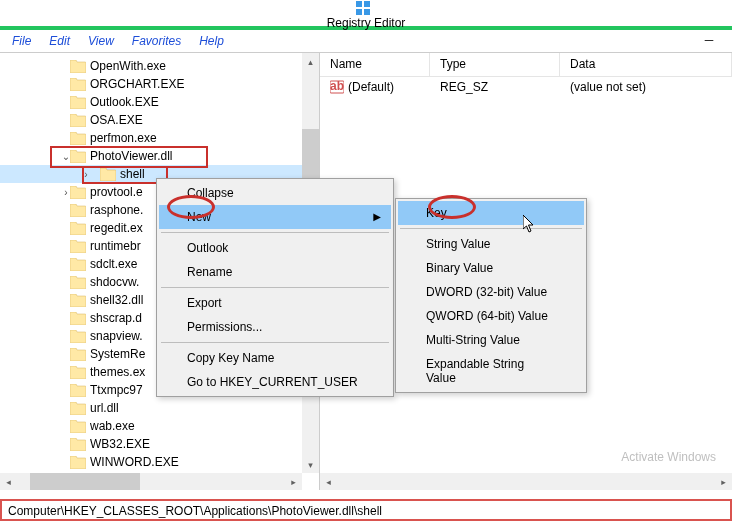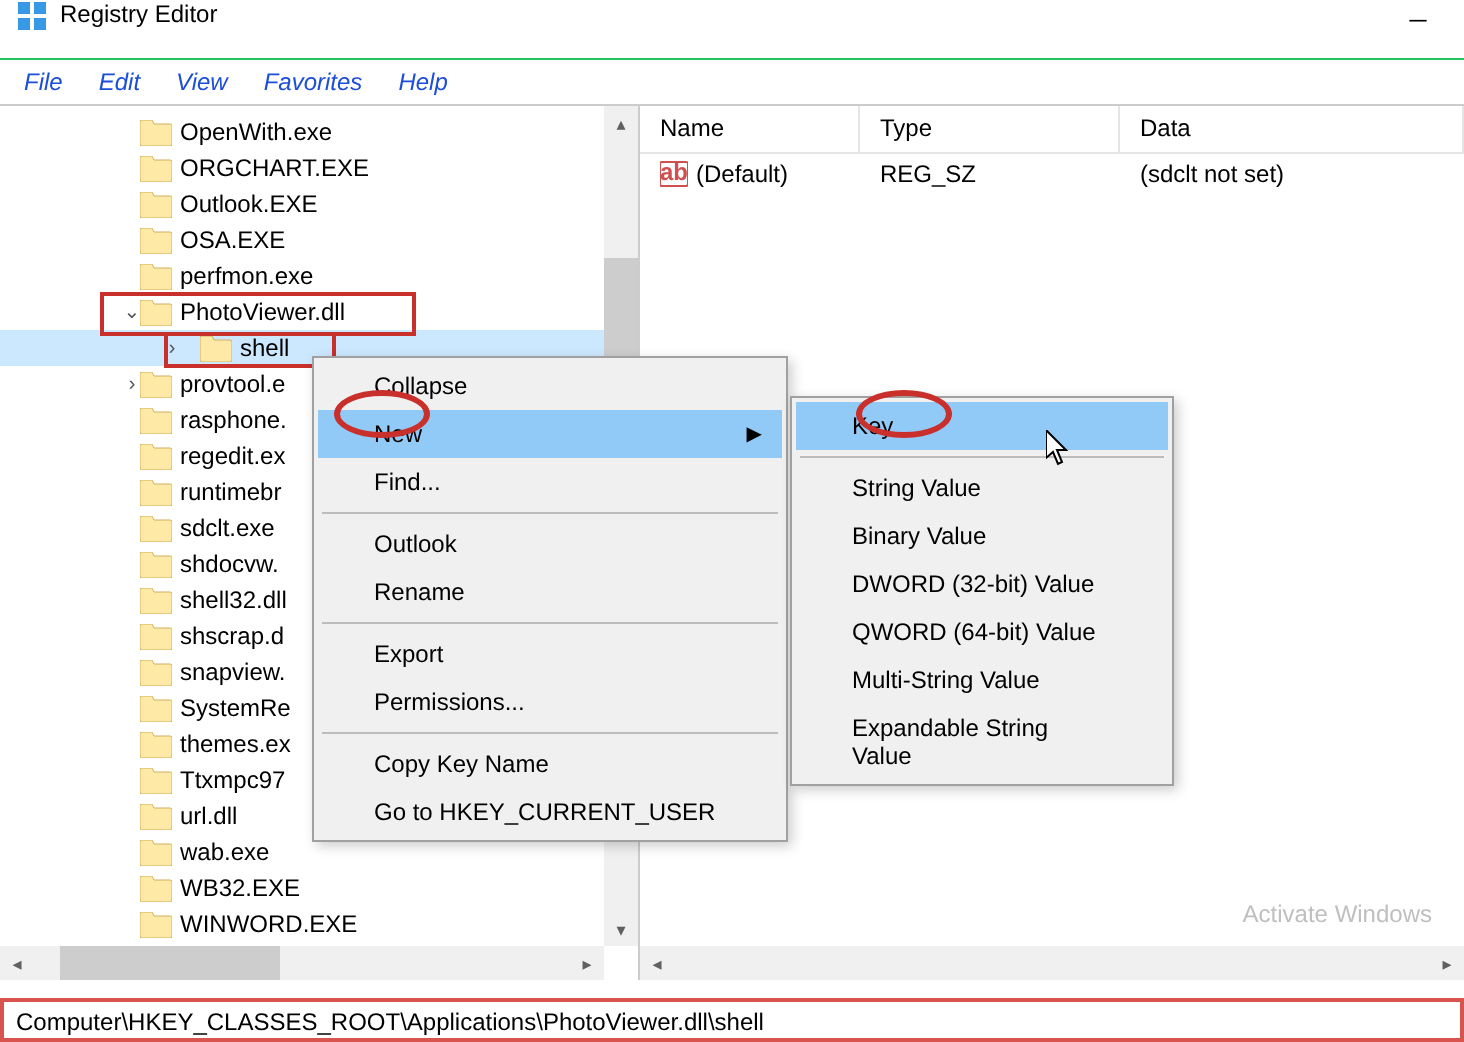--- a/index.html
+++ b/index.html
@@ -1,18 +1,18 @@
 <!DOCTYPE html>
 <html><head>
 <meta charset="utf-8">
 <style>
 * { margin: 0; padding: 0; box-sizing: border-box; font-family: "Segoe UI", Tahoma, sans-serif; font-size: 12px; }
 body { background: #fff; width: 732px; height: 521px; overflow: hidden; position: relative; }
 
-.titlebar { height: 30px; display: flex; align-items: flex-start; padding: 0 8px; border-bottom: 1px solid #22c55e; }
+.titlebar { height: 30px; display: flex; align-items: center; padding: 0 8px; border-bottom: 4px solid #22c55e; flex-direction: column; }
 .titlebar .icon { width: 16px; height: 16px; margin-right: 6px; }
 .titlebar .title { color: #000; }
 .win-controls { margin-left: auto; display: flex; gap: 8px; }
 .win-btn { width: 30px; height: 20px; display: flex; align-items: center; justify-content: center; color: #000; }
 
 .menubar { height: 22px; display: flex; align-items: center; padding: 0 4px; gap: 2px; }
 .menubar .item { padding: 2px 8px; color: #1d4ed8; cursor: default; font-style: italic; }
 
 .content { display: flex; height: 438px; border-top: 1px solid #ccc; position: relative; }
 .tree-pane { width: 320px; height: 100%; overflow: hidden; position: relative; border-right: 1px solid #ccc; }
@@ -258,40 +258,39 @@
       <div class="cell col-name" style="display:flex;align-items:center;">
         <span class="ab-icon">
           <svg width="14" height="14" viewBox="0 0 14 14">
               <rect x="0" y="1" width="14" height="12" rx="1" fill="#fff" stroke="#d05050"></rect>
               <text x="7" y="10" font-size="8" text-anchor="middle" fill="#d05050" font-weight="bold">ab</text>
             </svg>
         </span>
         <span>(Default)</span>
       </div>
       <div class="cell col-type">REG_SZ</div>
-      <div class="cell col-data">(sdclt not set)</div>
+      <div class="cell col-data">(value not set)</div>
     </div>
     <div class="grid-scroll-h">
       <div class="tree-scroll-arrow" style="left:0;">◂</div>
       <div class="tree-scroll-arrow" style="right:0;">▸</div>
     </div>
   </div>
 
   <div class="watermark">
     <div>Activate Windows</div>
   </div>
 </div>
 
 <div class="ctx-menu main">
   <div class="ctx-item top">Collapse</div>
   <div class="ctx-item hi">
     <span>New</span>
     <span class="ctx-arrow">▶</span>
   </div>
-  <div class="ctx-item">Find...</div>
   <div class="ctx-sep"></div>
   <div class="ctx-item">Outlook</div>
   <div class="ctx-item">Rename</div>
   <div class="ctx-sep"></div>
   <div class="ctx-item">Export</div>
   <div class="ctx-item">Permissions...</div>
   <div class="ctx-sep"></div>
   <div class="ctx-item">Copy Key Name</div>
   <div class="ctx-item">Go to HKEY_CURRENT_USER</div>
 </div>

